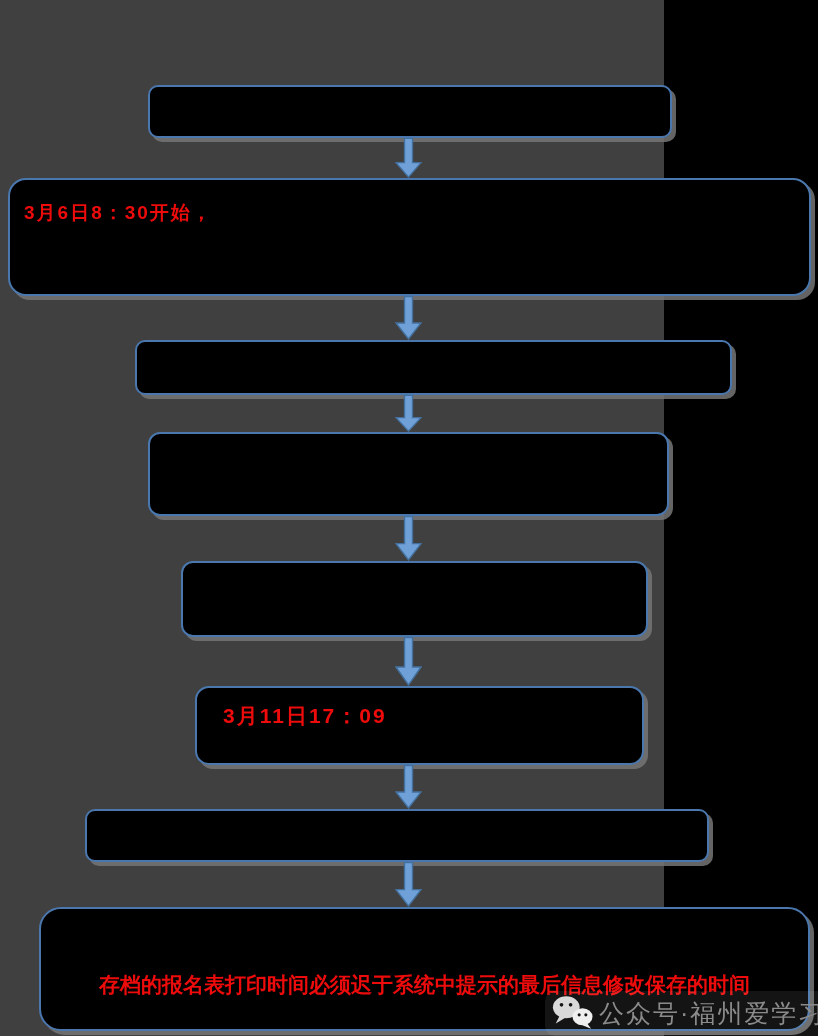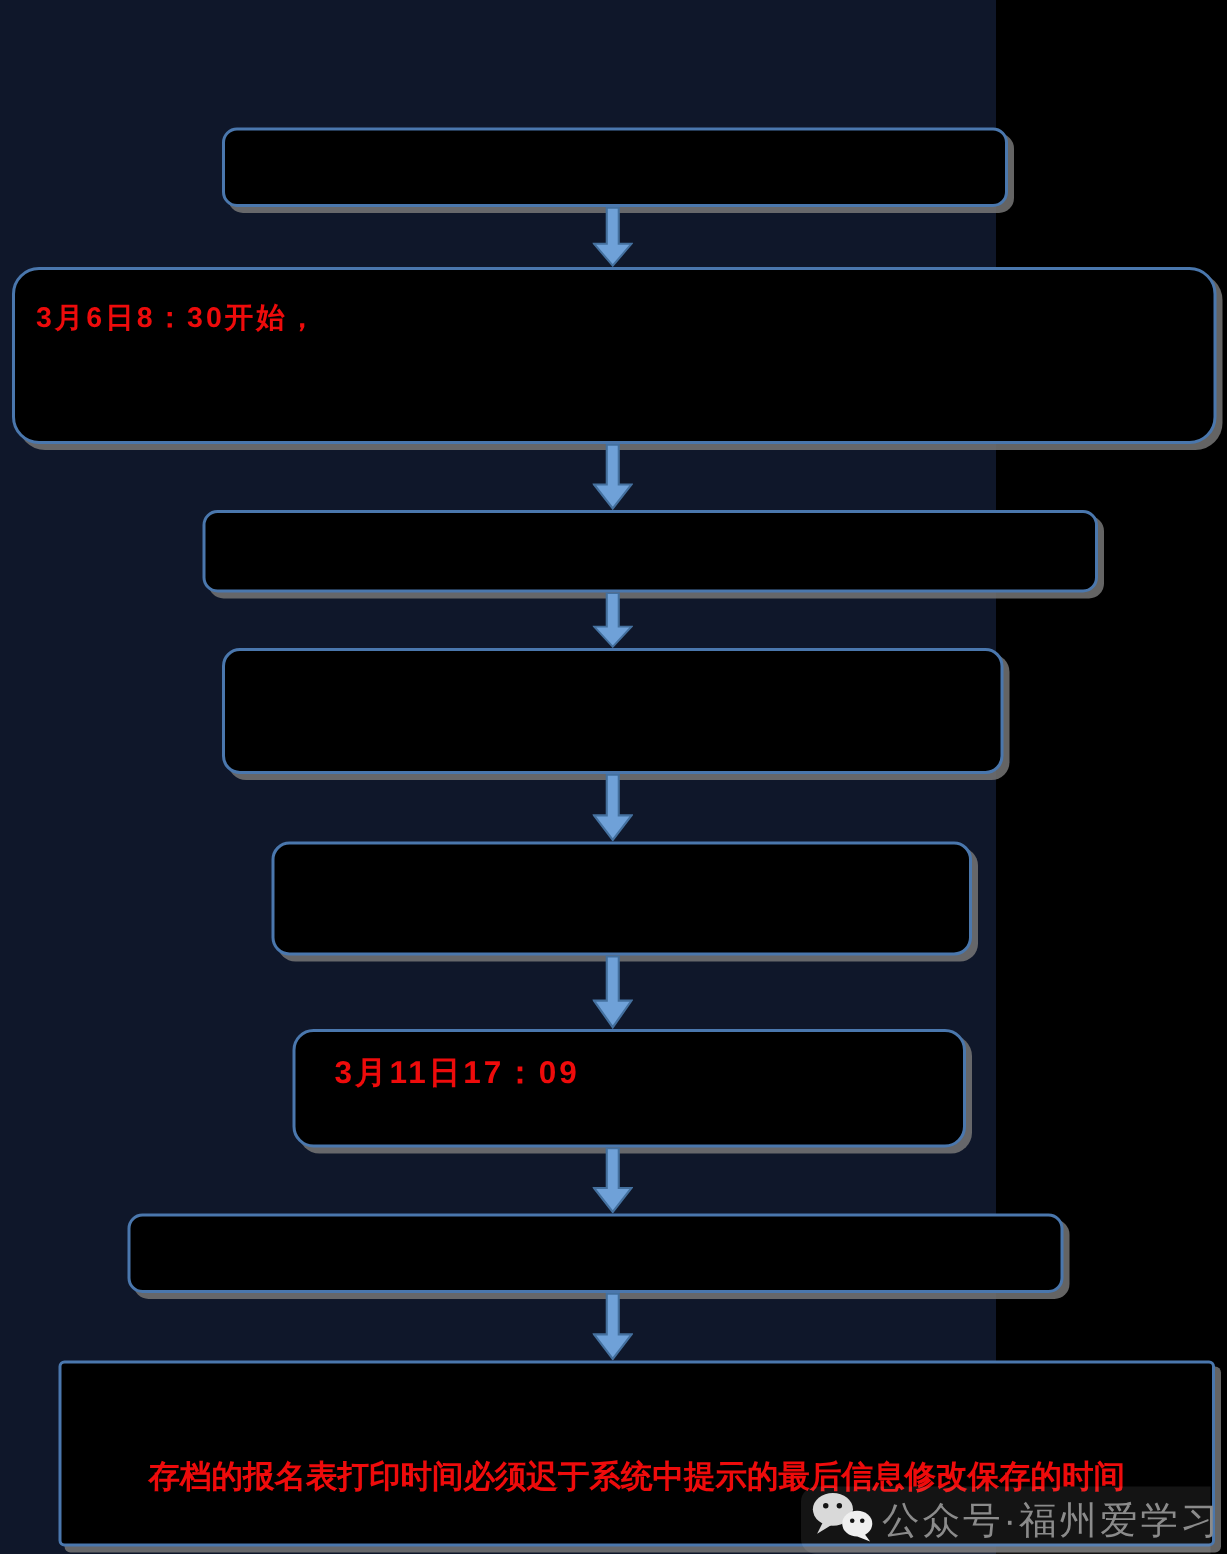--- a/index.html
+++ b/index.html
@@ -8,37 +8,37 @@
     width: 818px;
     height: 1036px;
     background: #000000;
     overflow: hidden;
     font-family: "Liberation Sans", sans-serif;
   }
   .stage {
     position: relative;
     width: 664px;
     height: 1036px;
-    background: #0f172a;
+    background: #404040;
   }
   .flow-box {
     position: absolute;
     box-sizing: border-box;
     border: 2.5px solid #4a77ad;
     background: #000000;
     box-shadow: 4px 4px 0 rgba(118,118,118,0.85);
   }
   .box-1 { left:148px; top:85px;  width:524px; height:53px;  border-radius:10px; }
   .box-2 { left:8px;   top:178px; width:803px; height:118px; border-radius:18px; }
   .box-3 { left:135px; top:340px; width:597px; height:55px;  border-radius:10px; }
   .box-4 { left:148px; top:432px; width:521px; height:84px;  border-radius:12px; }
   .box-5 { left:181px; top:561px; width:467px; height:76px;  border-radius:12px; }
   .box-6 { left:195px; top:686px; width:449px; height:79px;  border-radius:14px; }
   .box-7 { left:85px;  top:809px; width:624px; height:53px;  border-radius:10px; }
-  .box-8 { left:39px;  top:907px; width:771px; height:124px; border-radius:4px; }
+  .box-8 { left:39px;  top:907px; width:771px; height:124px; border-radius:22px; }
 
   .red-label {
     position: absolute;
     color: #ee0b0b;
     font-weight: bold;
     letter-spacing: 2px;
     white-space: nowrap;
     line-height: 1.15;
   }
   .red-label.in-box-2 { left: 14px; top: 22px; font-size: 19px; }
@@ -59,21 +59,21 @@
   .arrow-2 { top:296px; height:44px; }
   .arrow-3 { top:395px; height:37px; }
   .arrow-4 { top:516px; height:45px; }
   .arrow-5 { top:637px; height:49px; }
   .arrow-6 { top:765px; height:44px; }
   .arrow-7 { top:862px; height:45px; }
   .down-arrow svg { display:block; width:100%; height:100%; }
 
   .watermark {
     position: absolute;
-    left: 534px;
+    left: 545px;
     top: 991px;
     width: 273px;
     height: 45px;
     background: rgba(255,255,255,0.08);
     border-radius: 10px 0 0 10px;
     display: flex;
     align-items: center;
     gap: 6px;
     padding-left: 6px;
     box-sizing: border-box;

